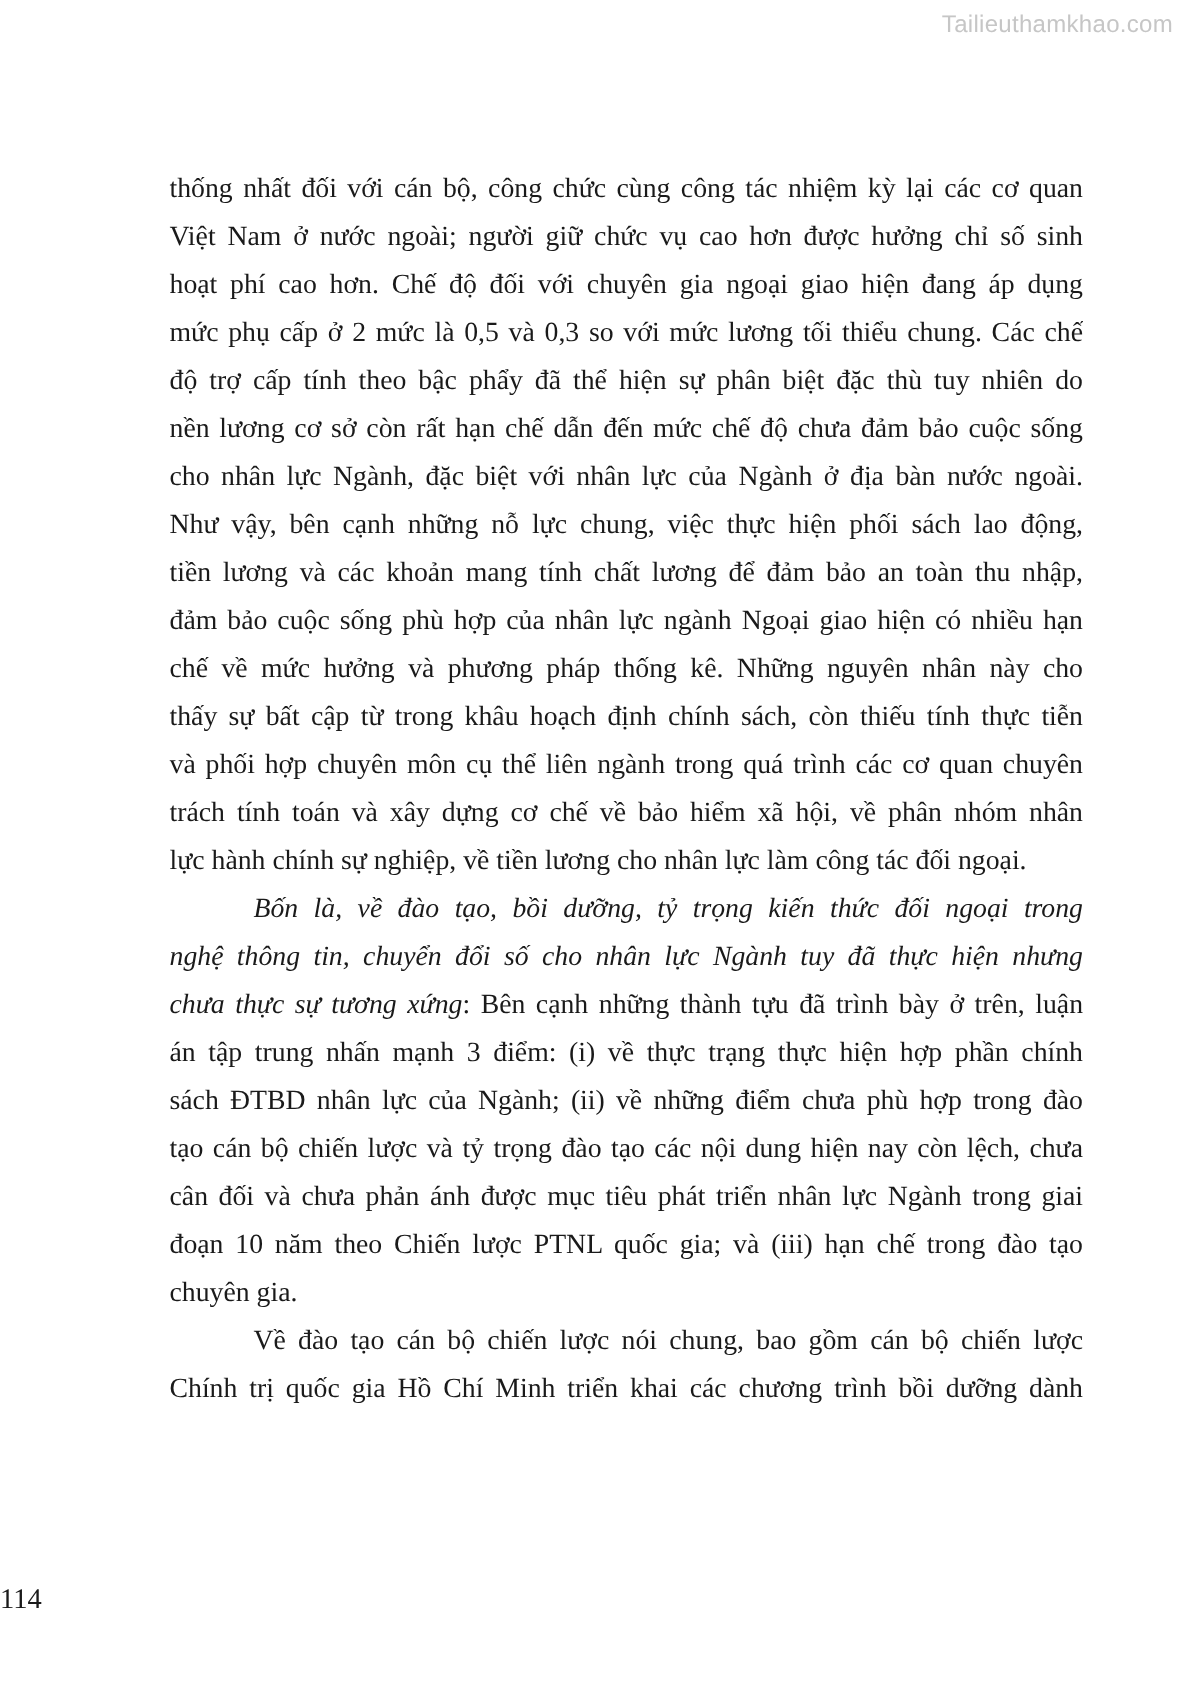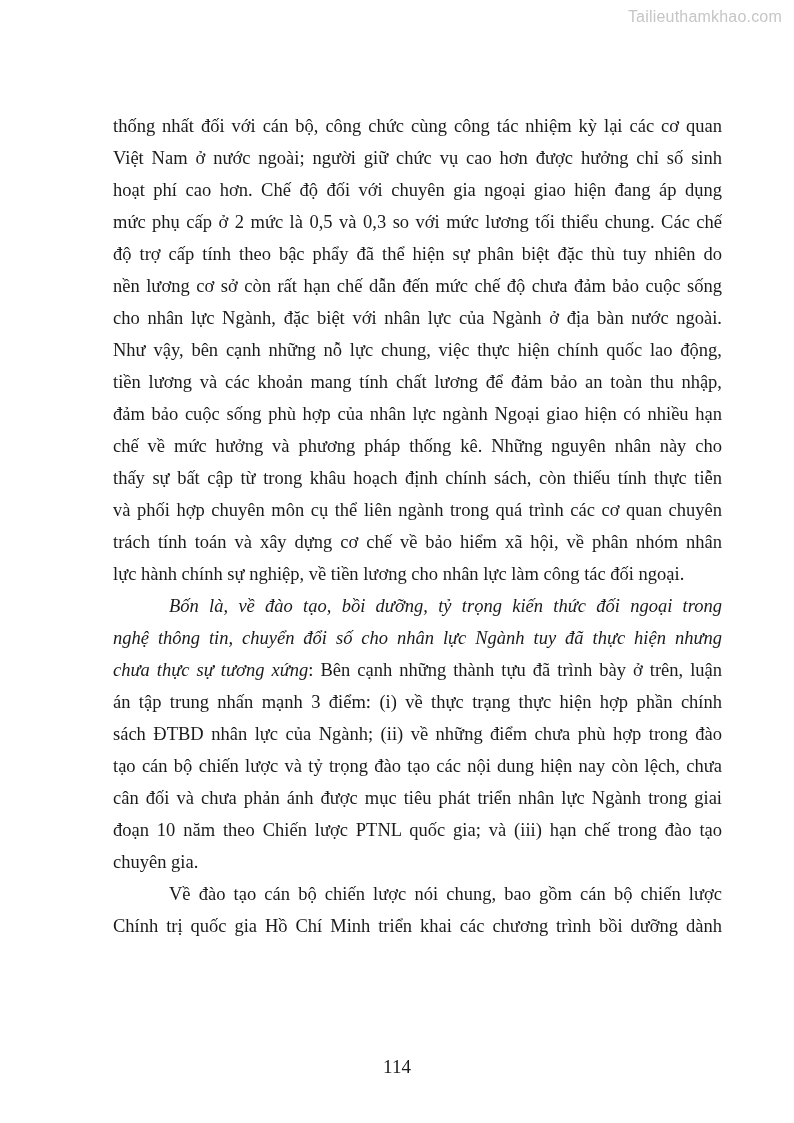--- a/index.html
+++ b/index.html
@@ -49,41 +49,40 @@
     text-indent: 56px;
   }
   .seg.italic {
     font-style: italic;
   }
   .page-number {
     position: absolute;
     top: 1053px;
     left: 0;
     width: 100%;
-    text-align: center;
     font-size: 19px;
     line-height: 28px;
     color: #1a1a1a;
   }
 </style>
 </head>
 <body>
 
 <div class="page">
   <div class="watermark">Tailieuthamkhao.com</div>
 
   <div class="body-text">
       <div class="line"><span class="seg">thống nhất đối với cán bộ, công chức cùng công tác nhiệm kỳ lại các cơ quan</span></div>
       <div class="line"><span class="seg">Việt Nam ở nước ngoài; người giữ chức vụ cao hơn được hưởng chỉ số sinh</span></div>
       <div class="line"><span class="seg">hoạt phí cao hơn. Chế độ đối với chuyên gia ngoại giao hiện đang áp dụng</span></div>
       <div class="line"><span class="seg">mức phụ cấp ở 2 mức là 0,5 và 0,3 so với mức lương tối thiểu chung. Các chế</span></div>
       <div class="line"><span class="seg">độ trợ cấp tính theo bậc phẩy đã thể hiện sự phân biệt đặc thù tuy nhiên do</span></div>
       <div class="line"><span class="seg">nền lương cơ sở còn rất hạn chế dẫn đến mức chế độ chưa đảm bảo cuộc sống</span></div>
       <div class="line"><span class="seg">cho nhân lực Ngành, đặc biệt với nhân lực của Ngành ở địa bàn nước ngoài.</span></div>
-      <div class="line"><span class="seg">Như vậy, bên cạnh những nỗ lực chung, việc thực hiện chính quốc lao động,</span></div>
+      <div class="line"><span class="seg">Như vậy, bên cạnh những nỗ lực chung, việc thực hiện phối sách lao động,</span></div>
       <div class="line"><span class="seg">tiền lương và các khoản mang tính chất lương để đảm bảo an toàn thu nhập,</span></div>
       <div class="line"><span class="seg">đảm bảo cuộc sống phù hợp của nhân lực ngành Ngoại giao hiện có nhiều hạn</span></div>
       <div class="line"><span class="seg">chế về mức hưởng và phương pháp thống kê. Những nguyên nhân này cho</span></div>
       <div class="line"><span class="seg">thấy sự bất cập từ trong khâu hoạch định chính sách, còn thiếu tính thực tiễn</span></div>
       <div class="line"><span class="seg">và phối hợp chuyên môn cụ thể liên ngành trong quá trình các cơ quan chuyên</span></div>
       <div class="line"><span class="seg">trách tính toán và xây dựng cơ chế về bảo hiểm xã hội, về phân nhóm nhân</span></div>
       <div class="line para-end"><span class="seg">lực hành chính sự nghiệp, về tiền lương cho nhân lực làm công tác đối ngoại.</span></div>
       <div class="line indent"><span class="seg italic">Bốn là, về đào tạo, bồi dưỡng, tỷ trọng kiến thức đối ngoại trong</span></div>
       <div class="line"><span class="seg italic">nghệ thông tin, chuyển đổi số cho nhân lực Ngành tuy đã thực hiện nhưng</span></div>
       <div class="line"><span class="seg italic">chưa thực sự tương xứng</span><span class="seg">: Bên cạnh những thành tựu đã trình bày ở trên, luận</span></div>

